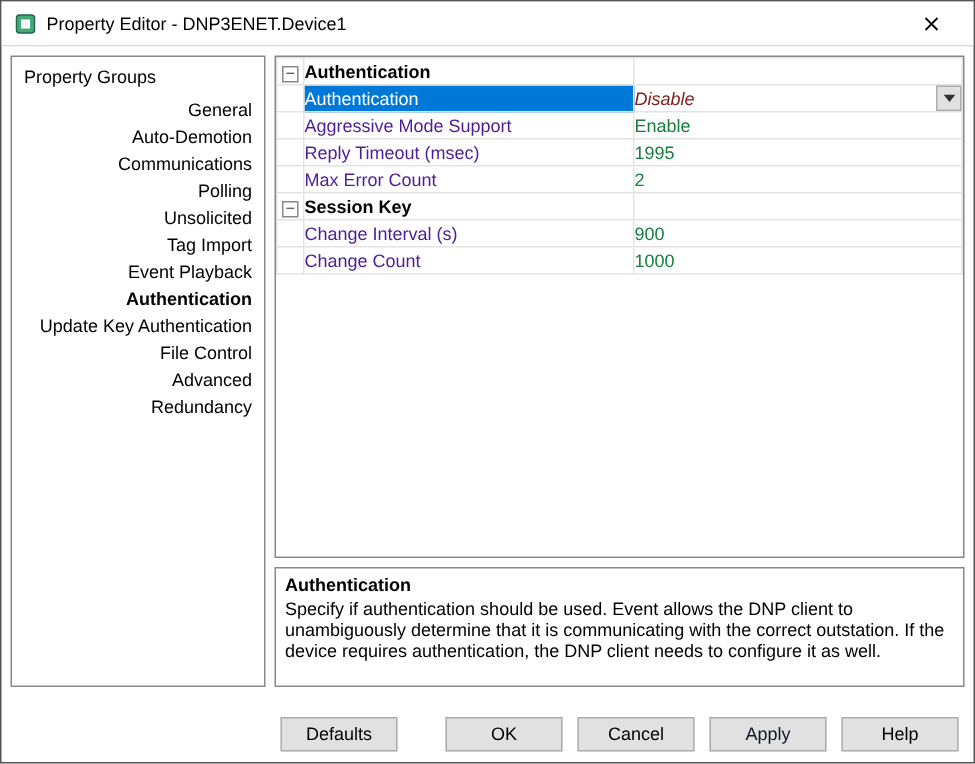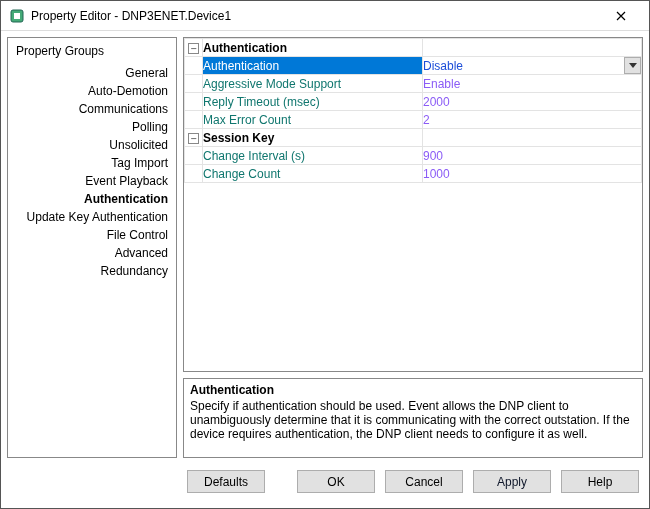--- a/index.html
+++ b/index.html
@@ -94,33 +94,34 @@
     font-size:10px;
     text-align:center;
   }
   td.group-name {
     font-weight:bold;
     padding-left:4px;
   }
   td.group-val { background:#fff; }
   td.prop-name {
     padding-left:14px;
-    color:#0f766e;
+    color:#4c1d95;
   }
   td.prop-val {
     padding-left:4px;
-    color:#8b5cf6;
+    color:#15803d;
   }
   tr.selected td.prop-name {
     background:#0078d7;
     color:#fff;
   }
   tr.selected td.prop-val {
-    color:#1d4ed8;
+    color:#7f1d1d;
     position:relative;
+    font-style:italic;
   }
   .dd-btn {
     position:absolute;
     right:0; top:0;
     width:17px; height:100%;
     border:1px solid #adadad;
     background:#e1e1e1;
     display:flex; align-items:center; justify-content:center;
   }
   .dd-btn svg { width:8px; height:6px; }
@@ -128,20 +129,21 @@
     border:1px solid #888;
     padding:4px 6px 6px 6px;
     height:80px;
     overflow:hidden;
   }
   .desc-box .desc-title { font-weight:bold; }
   .desc-box .desc-body { margin-top:2px; line-height:14px; }
   .buttonbar {
     height:38px;
     display:flex;
+    align-items:center;
     justify-content:flex-end;
     gap:10px;
     padding:0 10px 0 0;
   }
   .buttonbar .left-group {
     margin-left:186px;
     margin-right:auto;
   }
   button.wbtn {
     width:78px; height:23px;
@@ -214,21 +216,21 @@
                 </div></td>
             </tr>
             <tr>
               <td class="expander"></td>
               <td class="prop-name">Aggressive Mode Support</td>
               <td class="prop-val">Enable</td>
             </tr>
             <tr>
               <td class="expander"></td>
               <td class="prop-name">Reply Timeout (msec)</td>
-              <td class="prop-val">2000</td>
+              <td class="prop-val">1995</td>
             </tr>
             <tr>
               <td class="expander"></td>
               <td class="prop-name">Max Error Count</td>
               <td class="prop-val">2</td>
             </tr>
             <tr>
               <td class="expander"><span class="boxed">−</span></td>
               <td class="group-name">Session Key</td>
               <td class="group-val"></td>

